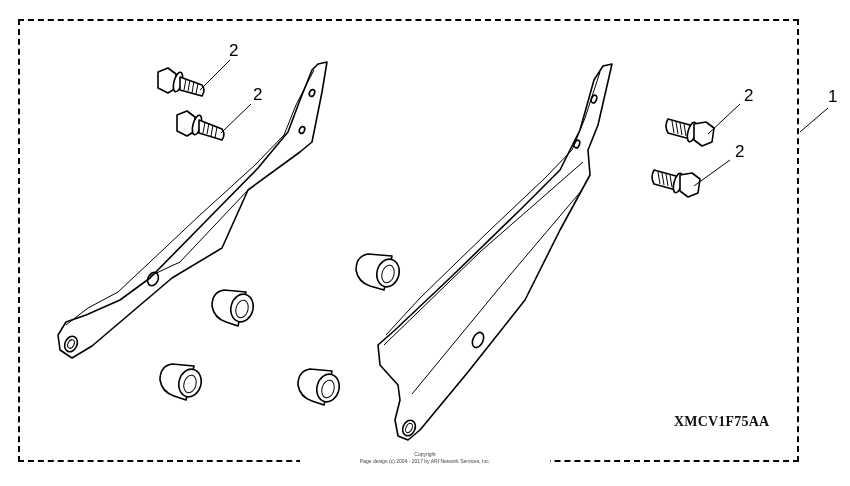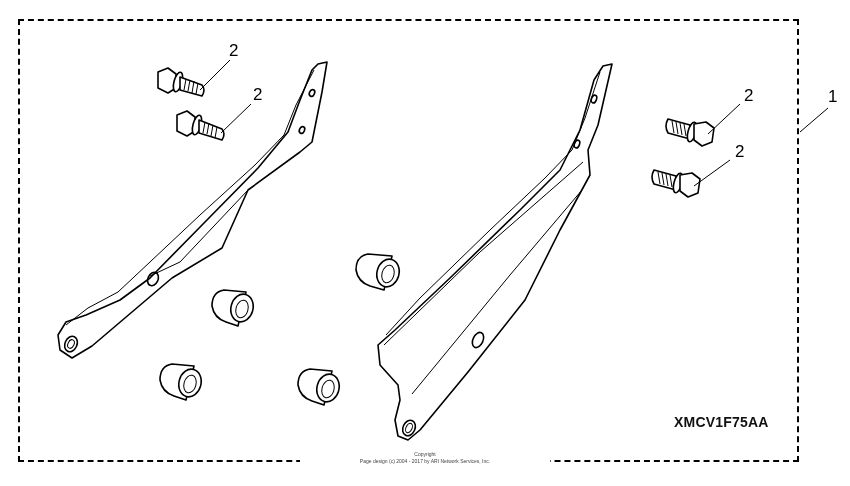--- a/index.html
+++ b/index.html
@@ -4,21 +4,21 @@
   <style>
     html, body { margin: 0; padding: 0; background: #ffffff; }
     body { width: 850px; height: 486px; position: relative; overflow: hidden;
            font-family: "Liberation Sans", sans-serif; }
     #canvas { position: absolute; left: 0; top: 0; width: 850px; height: 486px; }
     .frame { position: absolute; left: 18px; top: 19px; width: 781px; height: 443px;
              border: 2px dashed #000; box-sizing: border-box; }
     .callout { position: absolute; font-family: "Liberation Sans", sans-serif;
                font-size: 17px; color: #000; line-height: 1; }
     .partcode { position: absolute; left: 674px; top: 414px; font-weight: bold;
-                font-size: 14px; letter-spacing: 0.2px; color: #111; }
+                font-size: 14px; letter-spacing: 0.2px; color: #111; font-family: Liberation Serif, serif; }
     .copyright { position: absolute; left: 300px; width: 250px; text-align: center;
                  font-size: 5px; color: #444; line-height: 6px; }
     .copyright.line1 { top: 451px; }
     .copyright.line2 { top: 458px; background: #fff; }
     svg .ln { fill: none; stroke: #000; stroke-width: 1.6; stroke-linejoin: round; stroke-linecap: round; }
     svg .thin { fill: none; stroke: #000; stroke-width: 1; }
     svg .fillw { fill: #fff; stroke: #000; stroke-width: 1.6; stroke-linejoin: round; }
   </style>
 </head>
 <body>

